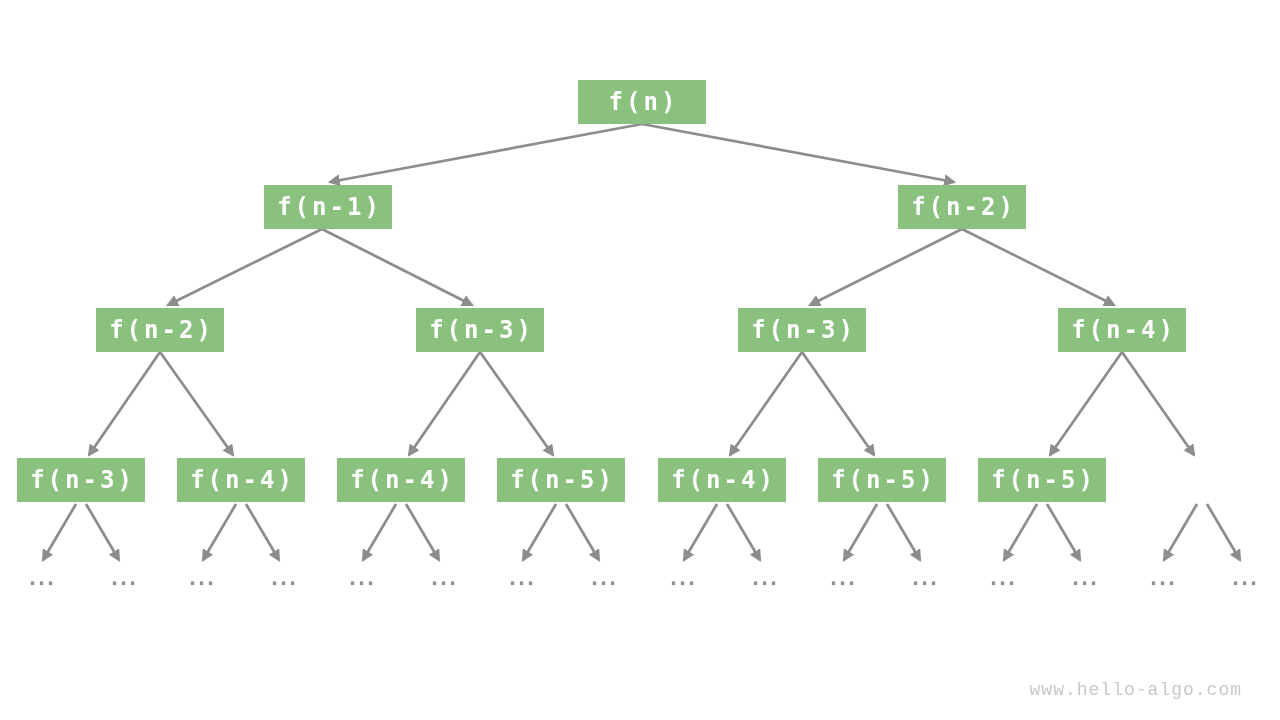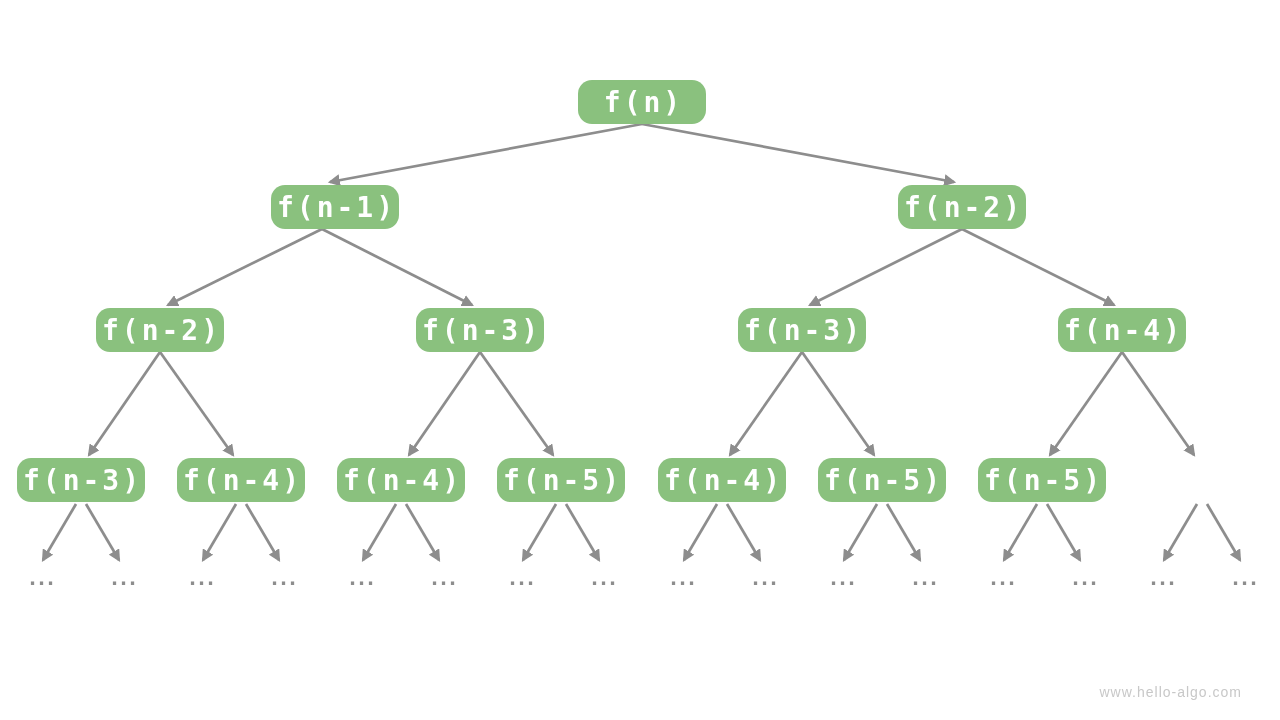--- a/index.html
+++ b/index.html
@@ -27,25 +27,25 @@
   .edge {
     stroke: var(--arrow);
     stroke-width: 2.75;
     fill: none;
   }
   .node {
     position: absolute;
     width: 128px;
     height: 44px;
     background: var(--node-fill);
-    border-radius: 14px;
+    border-radius: 0;
     color: var(--node-text);
     font-family: "DejaVu Sans Mono", "Liberation Mono", monospace;
     font-weight: bold;
-    font-size: 28px;
+    font-size: 24px;
     letter-spacing: 3px;
     padding-left: 3px;
     display: flex;
     align-items: center;
     justify-content: center;
     white-space: nowrap;
   }
   .dots {
     position: absolute;
     width: 40px;
@@ -56,22 +56,22 @@
     font-size: 20px;
     letter-spacing: -3px;
     text-align: center;
     line-height: 1;
   }
   .watermark {
     position: absolute;
     right: 38px;
     bottom: 20px;
     color: var(--watermark);
-    font-family: Liberation Sans, sans-serif;
-    font-size: 14px;
+    font-family: Liberation Mono, monospace;
+    font-size: 18px;
     letter-spacing: 1px;
   }
 </style>
 </head>
 <body>
 
 <div class="canvas">
 
   <svg class="edges-layer" width="1280" height="720" viewBox="0 0 1280 720" xmlns="http://www.w3.org/2000/svg">
     <defs>
@@ -110,21 +110,21 @@
     <line class="edge" x1="877" y1="504" x2="844" y2="560" marker-end="url(#ah)"></line>
     <line class="edge" x1="887" y1="504" x2="920" y2="560" marker-end="url(#ah)"></line>
     <line class="edge" x1="1037" y1="504" x2="1004" y2="560" marker-end="url(#ah)"></line>
     <line class="edge" x1="1047" y1="504" x2="1080" y2="560" marker-end="url(#ah)"></line>
     <line class="edge" x1="1197" y1="504" x2="1164" y2="560" marker-end="url(#ah)"></line>
     <line class="edge" x1="1207" y1="504" x2="1240" y2="560" marker-end="url(#ah)"></line>
   </svg>
 
   <div class="node" style="left:578px; top:80px;">f(n)</div>
 
-  <div class="node" style="left:271px; top:185px;">f(n-1)</div>
+  <div class="node" style="left:264px; top:185px;">f(n-1)</div>
   <div class="node" style="left:898px; top:185px;">f(n-2)</div>
 
   <div class="node" style="left:96px;  top:308px;">f(n-2)</div>
   <div class="node" style="left:416px; top:308px;">f(n-3)</div>
   <div class="node" style="left:738px; top:308px;">f(n-3)</div>
   <div class="node" style="left:1058px;top:308px;">f(n-4)</div>
 
   <div class="node" style="left:17px;  top:458px;">f(n-3)</div>
   <div class="node" style="left:177px; top:458px;">f(n-4)</div>
   <div class="node" style="left:337px; top:458px;">f(n-4)</div>

